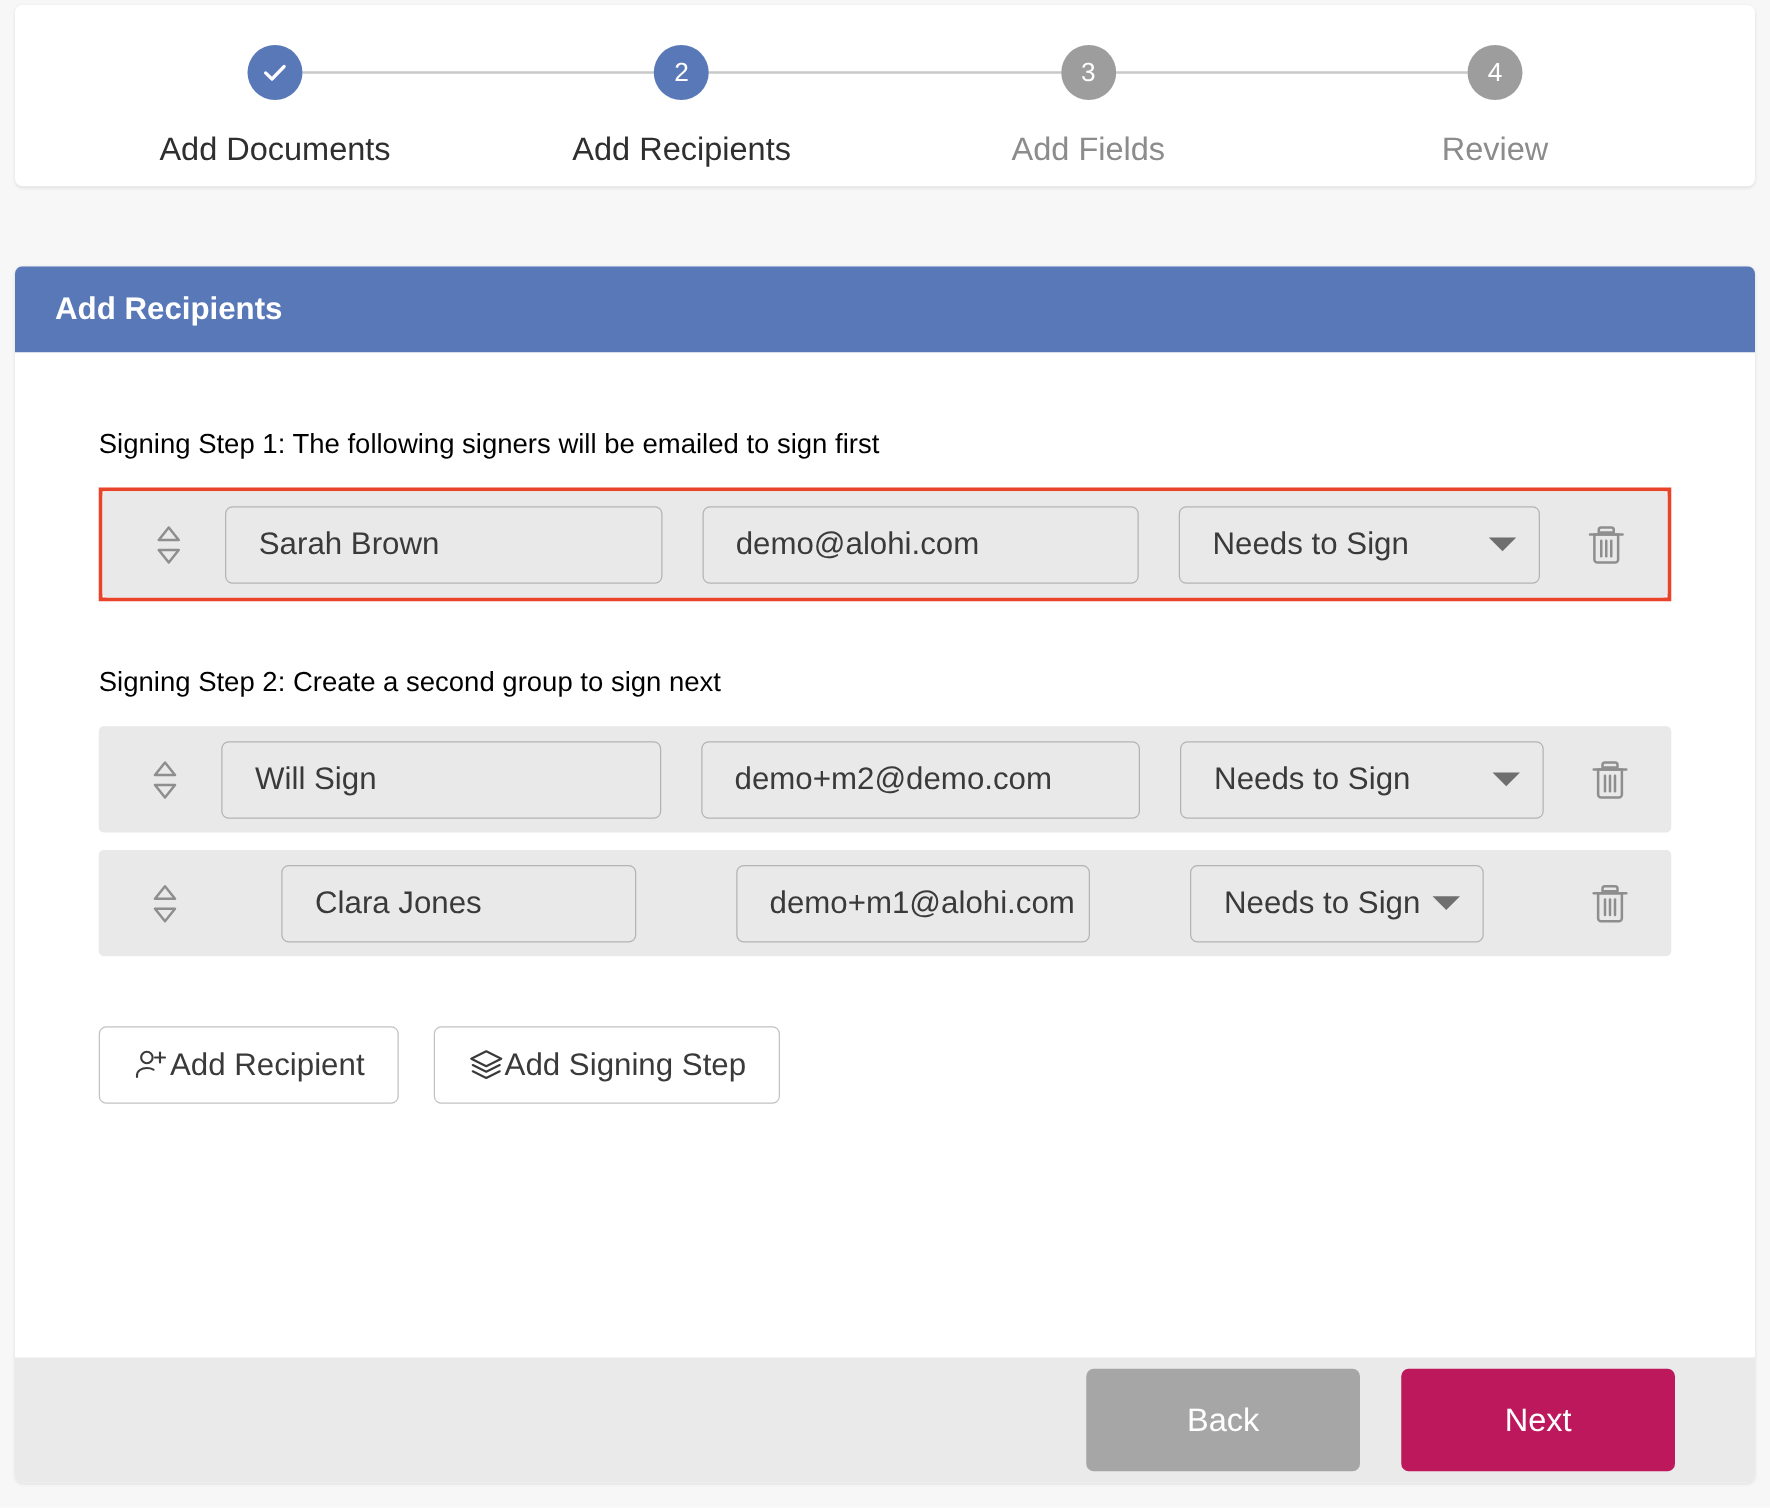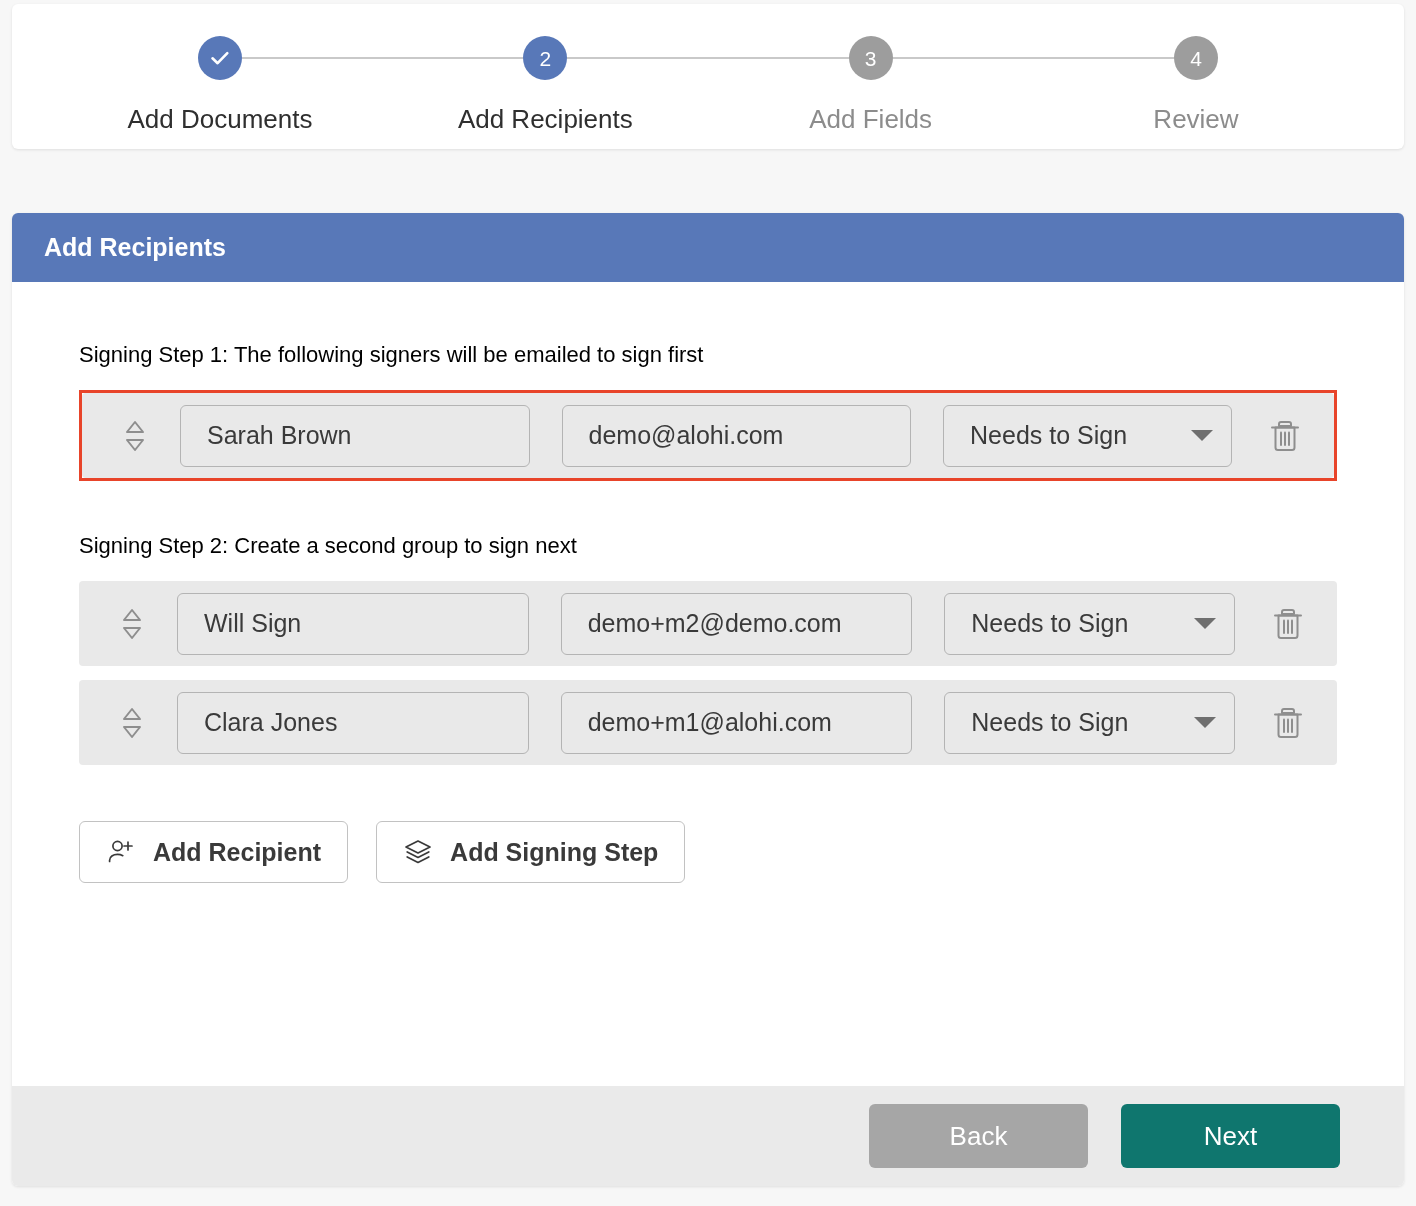--- a/index.html
+++ b/index.html
@@ -114,21 +114,21 @@
   .recipient-row {
     background: #e9e9e9;
     border-radius: 4px;
     height: 85px;
     display: flex;
     align-items: center;
     padding-left: 36px;
     padding-right: 26px;
     gap: 0;
   }
-  .recipient-row + .recipient-row { margin-top: 14px; }
+  .recipient-row + .recipient-row { margin-top: 14px; gap: 48px; }
 
   .drag-handle {
     width: 34px;
     display: flex;
     align-items: center;
     justify-content: center;
     flex: 0 0 auto;
     cursor: grab;
   }
   .field {
@@ -170,42 +170,41 @@
     gap: 28px;
     margin-top: 56px;
   }
   .action-btn {
     height: 62px;
     border: 1px solid #c2c2c2;
     border-radius: 6px;
     background: #ffffff;
     display: flex;
     align-items: center;
-    gap: 17px;
+    gap: 0;
     padding: 0 26px;
     font-size: 25px;
     color: #3a3a3a;
     cursor: pointer;
     white-space: nowrap;
-    font-weight: bold;
   }
 
   
   .footer-btn {
     width: 219px;
-    height: 64px;
+    height: 82px;
     border: none;
     border-radius: 6px;
     font-size: 26px;
     color: #ffffff;
     font-family: "Liberation Sans", sans-serif;
     cursor: pointer;
   }
   .btn-back { background: #a6a6a6; }
-  .btn-next { background: #0f766e; }
+  .btn-next { background: #be185d; }
 </style>
 </head>
 <body>
 
 <div class="stepper-card">
   <div class="stepper-row">
 
     <div class="step-wrap">
       <div class="step-circle done">
         <svg width="24" height="24" viewBox="0 0 24 24">

